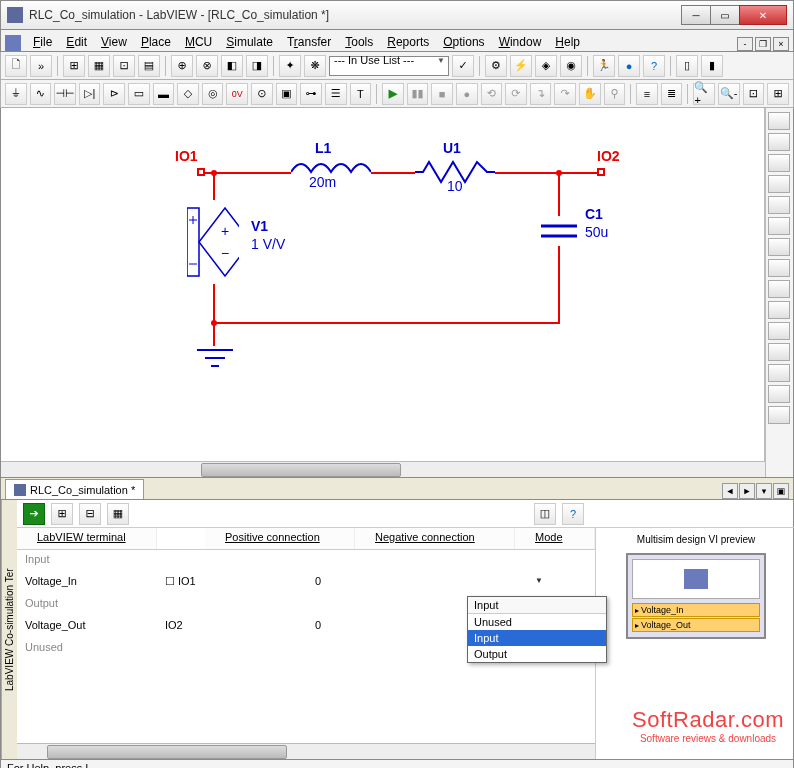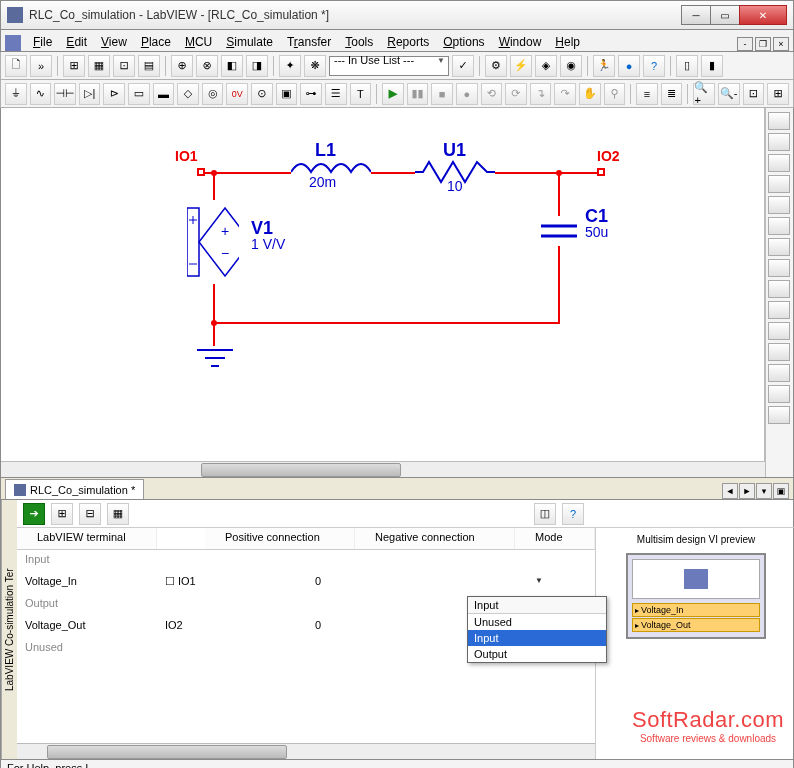--- a/index.html
+++ b/index.html
@@ -38,21 +38,21 @@
 .hscroll { height:16px; background:#eee; border-top:1px solid #bbb; position:relative; }
 .hscroll .thumb { position:absolute; left:200px; width:200px; height:14px; background:linear-gradient(#ddd,#bbb); border:1px solid #999; border-radius:2px; top:1px; }
 .vpalette { width:28px; background:#f4f4f4; border-left:1px solid #bbb; display:flex;flex-direction:column; gap:3px; padding:4px 2px; }
 .vp-item { width:22px;height:18px; border:1px solid #aaa; background:linear-gradient(#fff,#e0e0e0); font-size:8px;display:flex;align-items:center;justify-content:center; }
 
 
 .wire { position:absolute; background:#e00; }
 .cnode { position:absolute; width:8px;height:8px;border:2px solid #e00;background:#fff; }
 .cdot { position:absolute; width:6px;height:6px;background:#e00;border-radius:50%; }
 .clabel { position:absolute; font-size:14px; font-weight:bold; color:#e00; }
-.complabel { position:absolute; font-size:18px; font-weight:bold; color:#00c; }
+.complabel { position:absolute; font-size:14px; font-weight:bold; color:#00c; }
 .compval { position:absolute; font-size:14px; color:#00c; }
 
 
 .tabstrip { height:22px; background:#ece9d8; border:1px solid #8a8a8a; border-top:none; display:flex; align-items:flex-end; padding:0 4px; }
 .tab { height:20px; background:#fff; border:1px solid #999; border-bottom:none; padding:0 8px; font-size:11px; display:flex;align-items:center; gap:4px; }
 .tab-icon{ width:12px;height:12px; background:#5a6a9a; }
 .tabstrip .spacer{flex:1;}
 .tabnav { display:flex; gap:1px; }
 .tabnav .tn { width:16px;height:16px;border:1px solid #999;background:#eee;font-size:9px;display:flex;align-items:center;justify-content:center; }
 
@@ -60,21 +60,21 @@
 .bottom { height: 260px; border:1px solid #8a8a8a; border-top:none; display:flex; }
 .vtab { width:18px; background:#ece9d8; border-right:1px solid #aaa; writing-mode:vertical-rl; transform:rotate(180deg); font-size:10px; text-align:center; padding:4px 2px; }
 .bcontent { flex:1; display:flex; flex-direction:column; }
 .btoolbar { height:28px; border-bottom:1px solid #ccc; display:flex;align-items:center; padding:0 6px; gap:6px; }
 .bt-btn { width:22px;height:22px;border:1px solid #ccc;background:linear-gradient(#fff,#e8e8e8);display:flex;align-items:center;justify-content:center;font-size:11px; }
 .bt-btn.go { background:#1a8a1a;color:#fff;border-color:#0a6a0a; }
 .btoolbar .spacer{flex:1;}
 .bmain { flex:1; display:flex; }
 .btable { flex:1; border-right:1px solid #ccc; display:flex;flex-direction:column; position:relative; }
 .th-row { display:flex; height:22px; border-bottom:1px solid #ccc; }
-.th { font-size:11px; padding:3px 20px; border-right:1px solid #eee; background:#fcfcfc; }
+.th { font-size:11px; padding:3px 20px; border-right:1px solid #eee; background:#fcfcfc;text-decoration:underline; }
 .th1{width:140px;} .th2{width:150px;margin-left:48px;} .th3{width:160px;} .th4{width:80px;}
 .tr { display:flex; height:22px; font-size:11px; }
 .td { padding:3px 8px; }
 .td1{width:140px;} .td2{width:150px;} .td3{width:160px;} .td4{width:80px;position:relative;}
 .tr.group .td { color:#888; }
 .dd-arrow { position:absolute; right:4px; top:4px; font-size:8px; color:#333; }
 .dropdown { position:absolute; left:450px; top:68px; width:140px; background:#fff; border:1px solid #666; box-shadow:2px 2px 4px rgba(0,0,0,.3); z-index:10; }
 .dropdown .opt { font-size:11px; padding:2px 6px; }
 .dropdown .opt.sel { background:#2a6ad6; color:#fff; }
 .preview { width:200px; padding:6px; }

